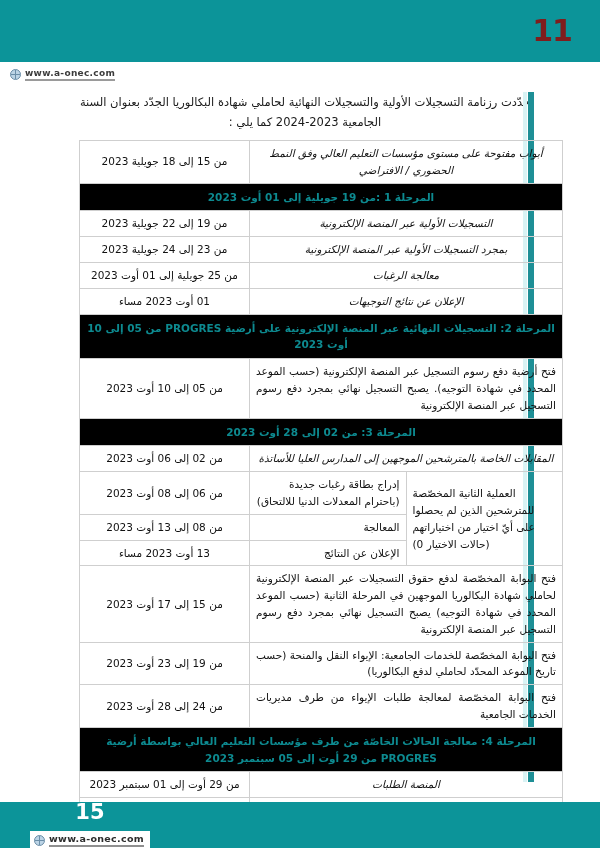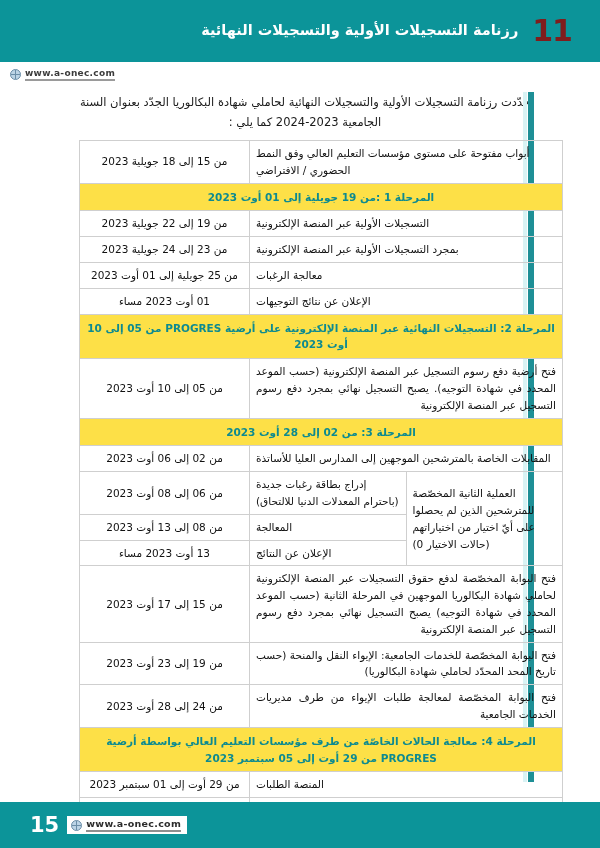--- a/index.html
+++ b/index.html
@@ -141,43 +141,44 @@
     font-size: 10.5px;
     color: #111111;
   }
   table.sched td {
     border: 1px solid #cfcfcf;
     padding: 4px 6px;
     vertical-align: middle;
     line-height: 1.6;
   }
   td.desc {
-    text-align: left;
+    text-align: center;
+    font-style: italic;
   }
   td.desc-just {
     text-align: justify;
     text-align-last: right;
   }
   td.date {
     text-align: center;
     width: 170px;
     direction: rtl;
     white-space: nowrap;
   }
   td.mid {
-    text-align: left;
+    text-align: right;
     width: 150px;
   }
   td.group {
     text-align: left;
     width: 160px;
     vertical-align: middle;
   }
   tr.phase td {
-    background: #fde047;
+    background: #000000;
     color: #0d8a90;
     font-weight: bold;
     text-align: center;
     font-size: 10.5px;
     padding: 5px 6px;
     line-height: 1.6;
   }
 
   
   .footer-band {
@@ -189,20 +190,21 @@
   }
   .footer-inner {
     position: absolute;
     bottom: 0; left: 0;
     height: 46px;
     display: flex;
     align-items: center;
     gap: 8px;
     padding-left: 30px;
     direction: ltr;
+    flex-direction: column;
   }
   .footer-page-num {
     color: #ffffff;
     font-size: 21px;
     font-weight: bold;
     line-height: 1;
   }
   .wm-footer {
     display: flex;
     align-items: center;
@@ -220,21 +222,20 @@
   }
 </style>
 </head>
 <body>
 
 <div class="page">
 
   <div class="header-band"></div>
   <div class="header-inner">
     <div class="header-number">11</div>
-    <div class="header-title">رزنامة التسجيلات الأولية والتسجيلات النهائية</div>
   </div>
 
   <div class="wm-top">
     <span class="globe"></span>
     <span class="wm-text">www.a-onec.com</span>
   </div>
 
   <div class="intro">حدّدت رزنامة التسجيلات الأولية والتسجيلات النهائية لحاملي شهادة البكالوريا الجدّد بعنوان السنة الجامعية 2023-2024 كما يلي :</div>
 
   <div class="accent-bar-light"></div>
@@ -291,21 +292,21 @@
           </tr>
           <tr>
             <td class="mid">الإعلان عن النتائج</td>
             <td class="date">13 أوت 2023 مساء</td>
           </tr>
           <tr>
             <td class="desc-just" colspan="2">فتح البوابة المخصّصة لدفع حقوق التسجيلات عبر المنصة الإلكترونية لحاملي شهادة البكالوريا الموجهين في المرحلة الثانية (حسب الموعد المحدد في شهادة التوجيه) يصبح التسجيل نهائي بمجرد دفع رسوم التسجيل عبر المنصة الإلكترونية</td>
             <td class="date">من 15  إلى 17 أوت 2023</td>
           </tr>
           <tr>
-            <td class="desc-just" colspan="2">فتح البوابة المخصّصة للخدمات الجامعية: الإيواء النقل والمنحة (حسب تاريخ المحد المحدّد لحاملي شهادة البكالوريا)</td>
+            <td class="desc-just" colspan="2">فتح البوابة المخصّصة للخدمات الجامعية: الإيواء النقل والمنحة (حسب تاريخ الموعد المحدّد لحاملي لدفع البكالوريا)</td>
             <td class="date">من 19 إلى 23 أوت 2023</td>
           </tr>
           <tr>
             <td class="desc-just" colspan="2">فتح البوابة المخصّصة لمعالجة طلبات الإيواء من طرف مديريات الخدمات الجامعية</td>
             <td class="date">من 24 إلى 28 أوت 2023</td>
           </tr>
           <tr class="phase">
             <td colspan="3">المرحلة 4: معالجة الحالات الخاصّة من طرف مؤسسات التعليم العالي بواسطة أرضية PROGRES من 29 أوت إلى 05 سبتمبر 2023</td>
           </tr>
           <tr>

